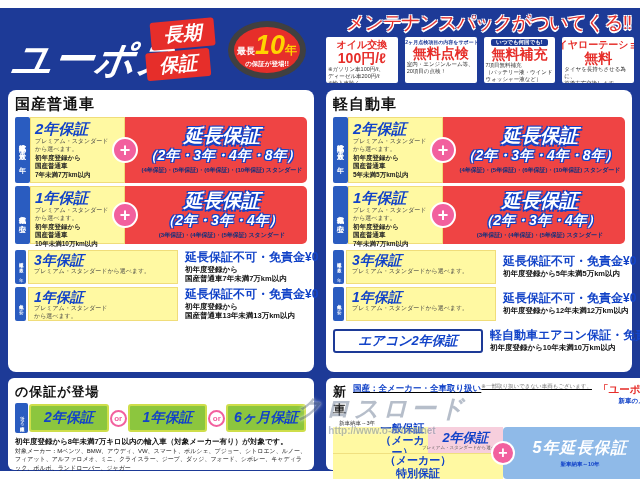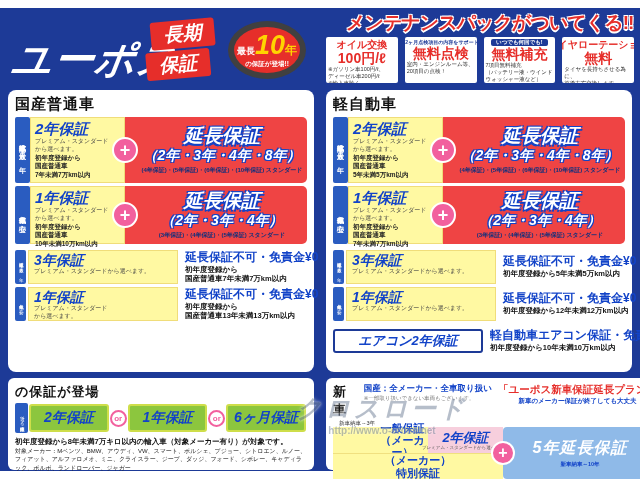--- a/index.html
+++ b/index.html
@@ -15,21 +15,21 @@
            padding:1px 10px; border-radius:3px; text-align:center; width:64px; margin-bottom:2px; }
   .badge2 { margin-left:-7px; }
   .oval { position:absolute; left:228px; top:21px; width:78px; height:58px; background:#e62e2a;
           border-radius:50%; display:flex; flex-direction:column; align-items:center; justify-content:center;
           color:#fff; border:6px solid #404040; }
   .oval-main { display:flex; align-items:baseline; line-height:1; }
   .oval-pre { font-size:9px; font-weight:700; }
   .oval-num { font-size:27px; font-weight:900; font-style:italic; color:#ffd400; }
   .oval-suf { font-size:12px; font-weight:900; color:#ffd400; }
   .oval-cap { font-size:6.5px; font-weight:700; margin-top:1px; white-space:nowrap; }
-  .mainte-title { position:absolute; left:346px; top:10px; font-size:19px; font-weight:700; color:#e62e2a;
+  .mainte-title { position:absolute; left:346px; top:10px; font-size:19px; font-weight:400; color:#e62e2a;
           white-space:nowrap; letter-spacing:-1px;
           text-shadow:-1px -1px 0 #fff,1px -1px 0 #fff,-1px 1px 0 #fff,1px 1px 0 #fff,0 2px 0 #fff; }
   .cards { position:absolute; left:324px; top:35px; width:312px; display:flex; gap:3px; }
   .card { flex:1; background:#fff; border:2px solid #1d3a97; border-radius:4px; height:50px;
           padding:2px 2px; display:flex; flex-direction:column; align-items:center; overflow:hidden; }
   .card-head-blue { font-size:5px; color:#1d3a97; font-weight:700; white-space:nowrap; }
   .card-head-badge { font-size:5.5px; color:#fff; background:#1d3a97; font-weight:700; padding:0 5px; border-radius:2px; white-space:nowrap; }
   .card-title { font-size:10px; font-weight:900; color:#e62e2a; line-height:1.1; white-space:nowrap; }
   .card-big { font-size:14px; font-weight:900; color:#e62e2a; line-height:1.15; white-space:nowrap; }
   .card-note { font-size:5.5px; color:#333; white-space:pre-line; line-height:1.3; align-self:flex-start; }
@@ -86,21 +86,21 @@
           border-radius:2px; line-height:1; flex:none; }
   .gbox { flex:1; height:28px; background:#8cc63e; border:2px solid #cede4a; border-radius:3px;
           display:flex; align-items:center; justify-content:center; font-size:14px; font-weight:900;
           font-style:italic; color:#1243c8; margin:0 1px; white-space:nowrap; }
   .orc { width:17px; height:17px; border-radius:50%; background:#fff; border:2px solid #f2609e;
           color:#f2609e; font-size:8px; font-weight:900; display:flex; align-items:center;
           justify-content:center; flex:none; }
   .imp-note1 { font-size:7.5px; font-weight:700; color:#111; margin-top:4px; line-height:1.2; }
   .imp-note2 { font-size:6px; color:#222; line-height:1.4; margin-top:1px; }
   .nc-head { display:flex; align-items:flex-start; gap:6px; }
-  .nc-mid { display:flex; flex-direction:column; }
+  .nc-mid { display:flex; flex-direction:row;text-decoration:underline; }
   .nc-sub { font-size:8.5px; font-weight:900; color:#1243c8; white-space:nowrap; }
   .nc-subnote { font-size:5.5px; color:#777; white-space:nowrap; }
   .nc-right { display:flex; flex-direction:column; align-items:center; }
   .nc-plan { font-size:10.5px; font-weight:900; color:#e62e2a; white-space:nowrap; }
   .nc-plannote { font-size:6.5px; color:#1243c8; font-weight:700; white-space:nowrap; }
   .nc-range { font-size:5.5px; color:#333; margin:1px 0 0 6px; }
   .nc-body { display:flex; align-items:center; position:relative; height:52px; }
   .nc-grid { width:170px; height:52px; display:grid; grid-template-columns:95px 75px;
           grid-template-rows:26px 26px; flex:none; }
   .nc-cell-general { background:#fff9a2; display:flex; align-items:center; justify-content:center;

